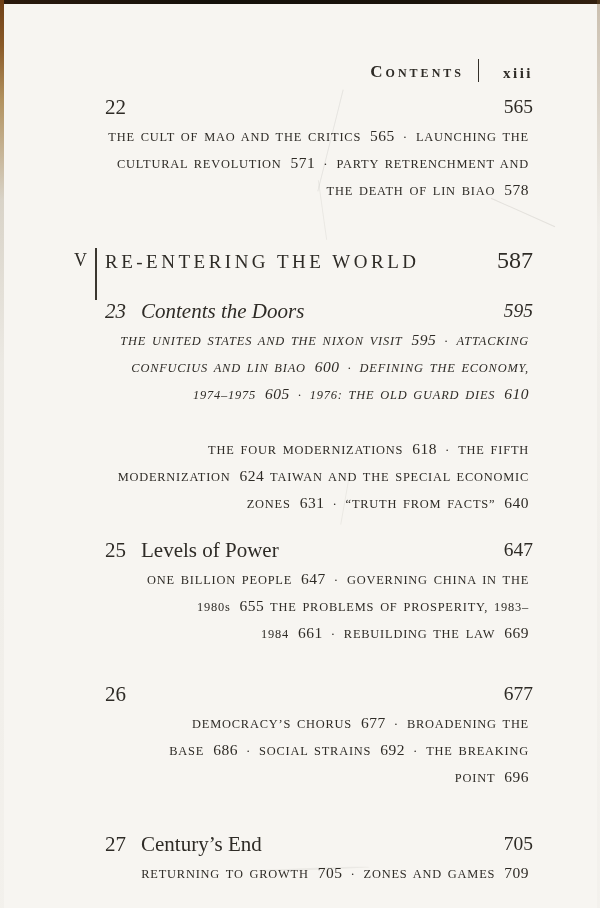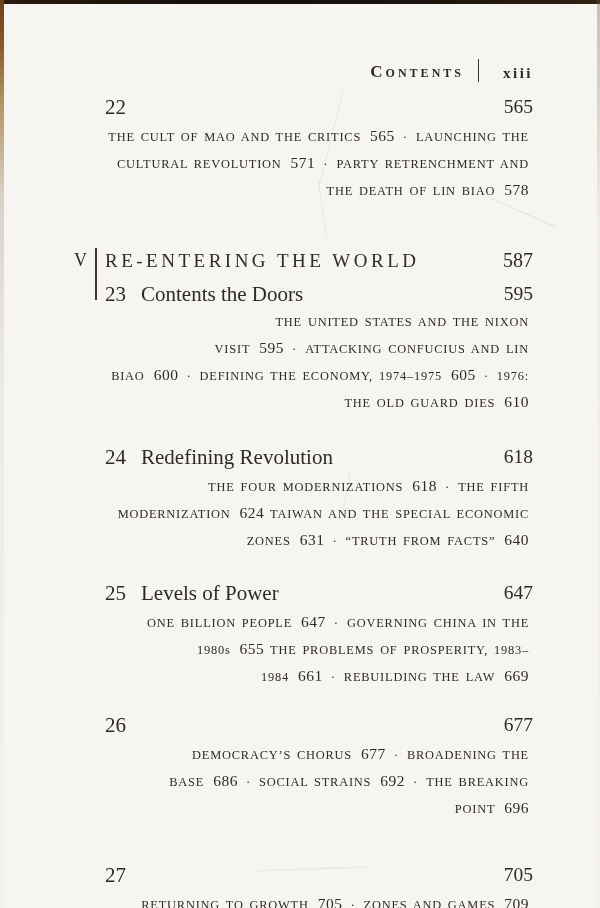--- a/index.html
+++ b/index.html
@@ -43,40 +43,40 @@
   
   .runhead{display:flex;justify-content:flex-end;align-items:flex-end;height:24px;font-weight:bold;}
   .runhead-title{font-variant:small-caps;font-size:17px;letter-spacing:3px;}
   .runhead-divider{width:1px;height:23px;background:#34302a;margin:0 12px 0 14px;}
   .runhead-folio{font-size:15px;letter-spacing:2.5px;margin-left:12px;}
 
   
   .block{position:relative;}
   .block-chapter:first-child{margin-top:12px;}
   .block-part{margin-top:42px;}
-  .block-part + .block-chapter{margin-top:6px;}
+  .block-part + .block-chapter{margin-top:22px;font-style:italic;}
   .block:nth-child(4){margin-top:28px;}
-  .block:nth-child(5){margin-top:26px;}
-  .block:nth-child(6){margin-top:22px;}
+  .block:nth-child(5){margin-top:20px;}
+  .block:nth-child(6){margin-top:34px;}
   .block:nth-child(7){margin-top:40px;}
 
   .ch-head{display:flex;justify-content:space-between;align-items:flex-start;font-size:21px;line-height:26px;}
   .ch-left{display:flex;}
   .ch-no{display:inline-block;width:36px;}
   .ch-page{font-size:19.5px;}
 
   .topics{margin-top:3px;font-size:12.4px;letter-spacing:.8px;word-spacing:2px;line-height:25px;padding-right:4px;text-align:right;}
   .topic-num{font-size:15.5px;letter-spacing:.5px;word-spacing:normal;margin-left:9px;}
   .sep{margin:0 8px;font-size:13px;}
 
   .part-row{display:flex;justify-content:space-between;align-items:baseline;font-size:19px;line-height:28px;}
   .part-no{position:absolute;left:-31px;top:0;font-size:18px;}
   .part-bar{position:absolute;left:-10px;top:2px;width:1.5px;height:52px;background:#3b3730;}
   .part-title{letter-spacing:3.5px;}
-  .part-page{font-size:20px;letter-spacing:0;}
+  .part-page{font-size:24px;letter-spacing:0;}
 </style>
 </head>
 <body>
 
 <div class="page">
   <div class="edge-top"></div>
   <div class="edge-left"></div>
   <div class="edge-right"></div>
   <div class="scratch s1"></div>
   <div class="scratch s2"></div>
@@ -113,27 +113,20 @@
           <div class="ch-head">
             <span class="ch-left">
               <span class="ch-no">23</span>
               <span class="ch-title">Contents the Doors</span>
             </span>
             <span class="ch-page">595</span>
           </div>
           <div class="topics"><span class="topic-label">THE UNITED STATES AND THE NIXON VISIT</span><span class="topic-num">595</span><span class="sep">·</span><span class="topic-label">ATTACKING CONFUCIUS AND LIN BIAO</span><span class="topic-num">600</span><span class="sep">·</span><span class="topic-label">DEFINING THE ECONOMY, 1974–1975</span><span class="topic-num">605</span><span class="sep">·</span><span class="topic-label">1976: THE OLD GUARD DIES</span><span class="topic-num">610</span></div>
         </div>
         <div class="block block-chapter">
-          <div class="ch-head">
-            <span class="ch-left">
-              <span class="ch-no">24</span>
-              <span class="ch-title">Redefining Revolution</span>
-            </span>
-            <span class="ch-page">618</span>
-          </div>
           <div class="topics"><span class="topic-label">THE FOUR MODERNIZATIONS</span><span class="topic-num">618</span><span class="sep">·</span><span class="topic-label">THE FIFTH MODERNIZATION</span><span class="topic-num">624</span> <span class="topic-label">TAIWAN AND THE SPECIAL ECONOMIC ZONES</span><span class="topic-num">631</span><span class="sep">·</span><span class="topic-label">“TRUTH FROM FACTS”</span><span class="topic-num">640</span></div>
         </div>
         <div class="block block-chapter">
           <div class="ch-head">
             <span class="ch-left">
               <span class="ch-no">25</span>
               <span class="ch-title">Levels of Power</span>
             </span>
             <span class="ch-page">647</span>
           </div>
@@ -145,20 +138,21 @@
               <span class="ch-no">26</span>
             </span>
             <span class="ch-page">677</span>
           </div>
           <div class="topics"><span class="topic-label">DEMOCRACY’S CHORUS</span><span class="topic-num">677</span><span class="sep">·</span><span class="topic-label">BROADENING THE BASE</span><span class="topic-num">686</span><span class="sep">·</span><span class="topic-label">SOCIAL STRAINS</span><span class="topic-num">692</span><span class="sep">·</span><span class="topic-label">THE BREAKING POINT</span><span class="topic-num">696</span></div>
         </div>
         <div class="block block-chapter">
           <div class="ch-head">
             <span class="ch-left">
               <span class="ch-no">27</span>
+              <span class="ch-title">Century’s End</span>
             </span>
             <span class="ch-page">705</span>
           </div>
           <div class="topics"><span class="topic-label">RETURNING TO GROWTH</span><span class="topic-num">705</span><span class="sep">·</span><span class="topic-label">ZONES AND GAMES</span><span class="topic-num">709</span> </div>
         </div>
       </div>
   </div>
 </div>
 
 </body></html>

